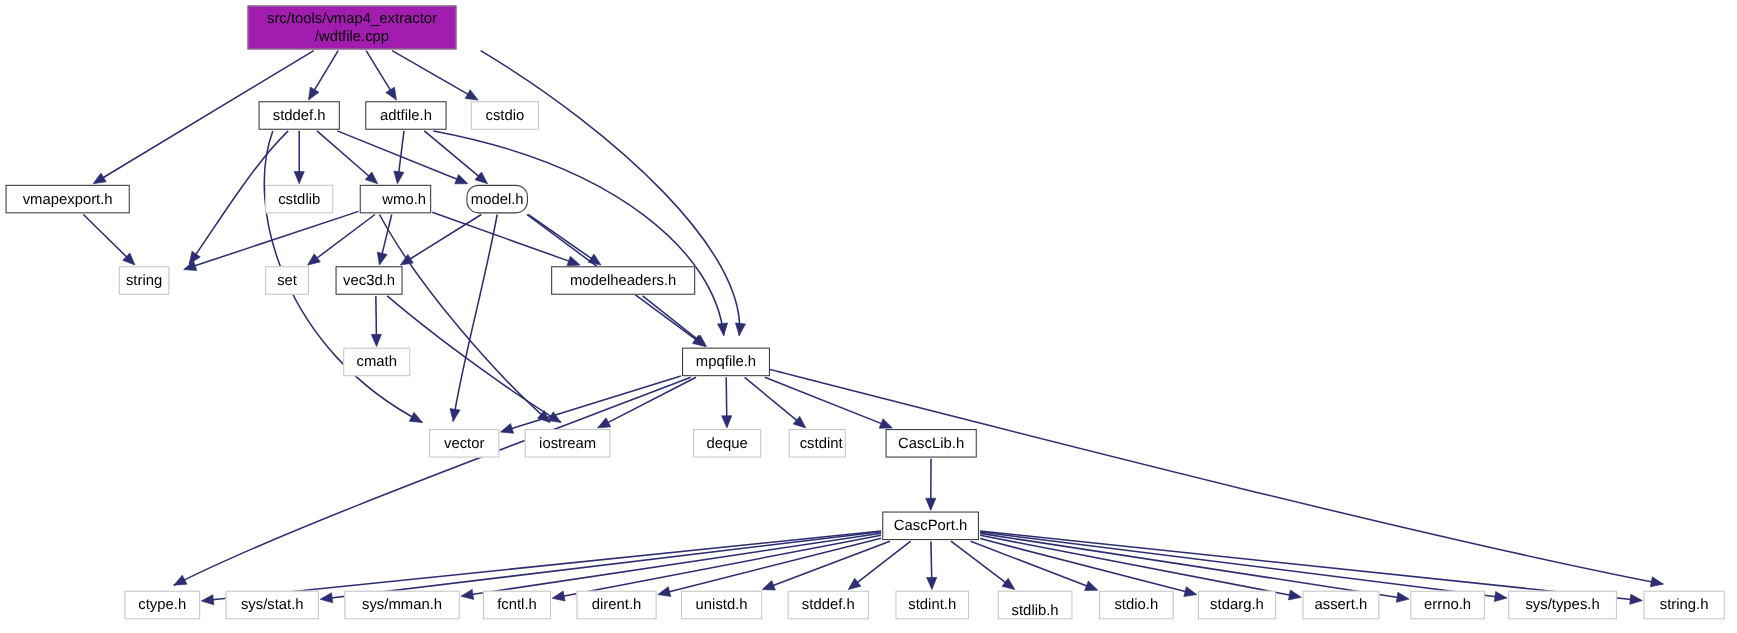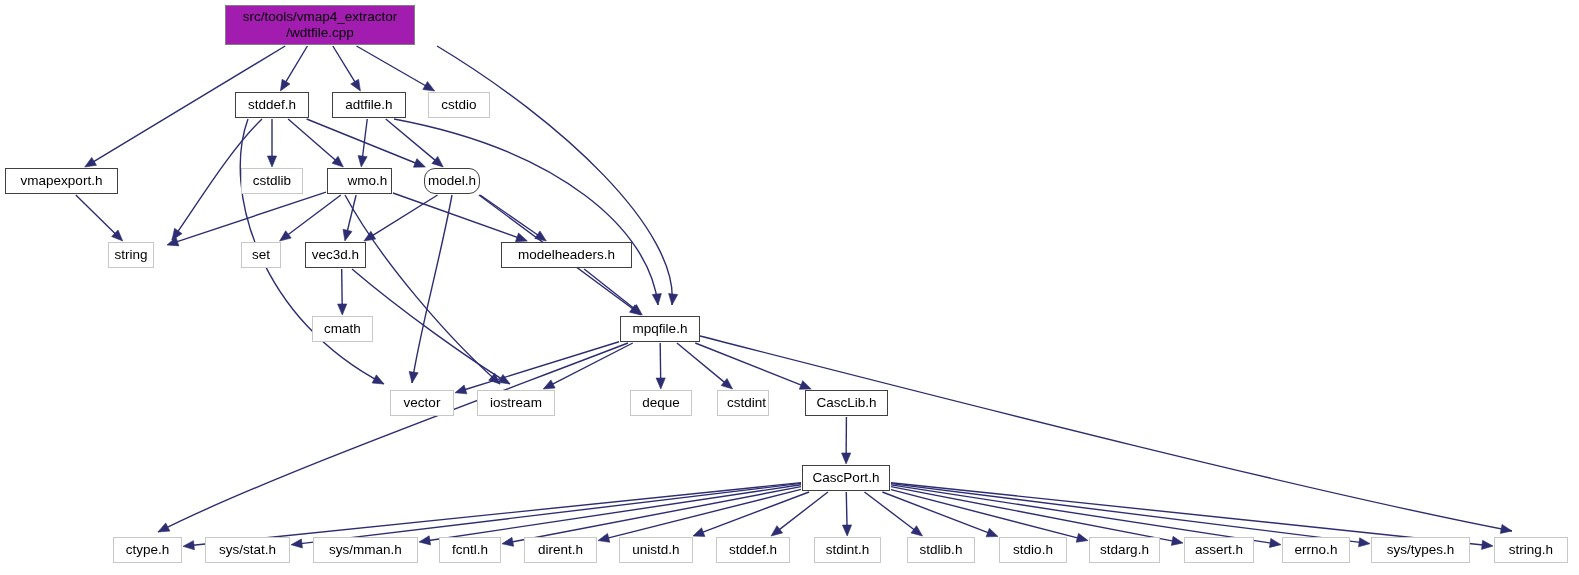--- a/index.html
+++ b/index.html
@@ -191,21 +191,21 @@
       <div class="node-box strong" style="left: 805px; top: 390px; width: 83px; height: 26px;"><span class="node-label">CascLib.h</span></div>
       <div class="node-box strong" style="left: 802px; top: 465px; width: 88px; height: 26px;"><span class="node-label">CascPort.h</span></div>
       <div class="node-box" style="left: 113px; top: 537px; width: 69px; height: 26px;"><span class="node-label">ctype.h</span></div>
       <div class="node-box" style="left: 205px; top: 537px; width: 85px; height: 26px;"><span class="node-label">sys/stat.h</span></div>
       <div class="node-box" style="left: 313px; top: 537px; width: 105px; height: 26px;"><span class="node-label">sys/mman.h</span></div>
       <div class="node-box" style="left: 439px; top: 537px; width: 62px; height: 26px;"><span class="node-label">fcntl.h</span></div>
       <div class="node-box" style="left: 524px; top: 537px; width: 73px; height: 26px;"><span class="node-label">dirent.h</span></div>
       <div class="node-box" style="left: 619px; top: 537px; width: 74px; height: 26px;"><span class="node-label">unistd.h</span></div>
       <div class="node-box" style="left: 716px; top: 537px; width: 74px; height: 26px;"><span class="node-label">stddef.h</span></div>
       <div class="node-box" style="left: 814px; top: 537px; width: 67px; height: 26px;"><span class="node-label">stdint.h</span></div>
-      <div class="node-box" style="left: 907px; top: 537px; width: 68px; height: 26px;"><span class="node-label">stdlib.h</span></div>
+      <div class="node-box" style="left: 907px; top: 537px; width: 68px; height: 26px; align-items: flex-end;"><span class="node-label">stdlib.h</span></div>
       <div class="node-box" style="left: 999px; top: 537px; width: 68px; height: 26px;"><span class="node-label">stdio.h</span></div>
       <div class="node-box" style="left: 1089px; top: 537px; width: 71px; height: 26px;"><span class="node-label">stdarg.h</span></div>
       <div class="node-box" style="left: 1184px; top: 537px; width: 70px; height: 26px;"><span class="node-label">assert.h</span></div>
       <div class="node-box" style="left: 1282px; top: 537px; width: 68px; height: 26px;"><span class="node-label">errno.h</span></div>
       <div class="node-box" style="left: 1371px; top: 537px; width: 99px; height: 26px;"><span class="node-label">sys/types.h</span></div>
       <div class="node-box" style="left: 1494px; top: 537px; width: 74px; height: 26px;"><span class="node-label">string.h</span></div>
     </div>
 </div>
 
 </body></html>

